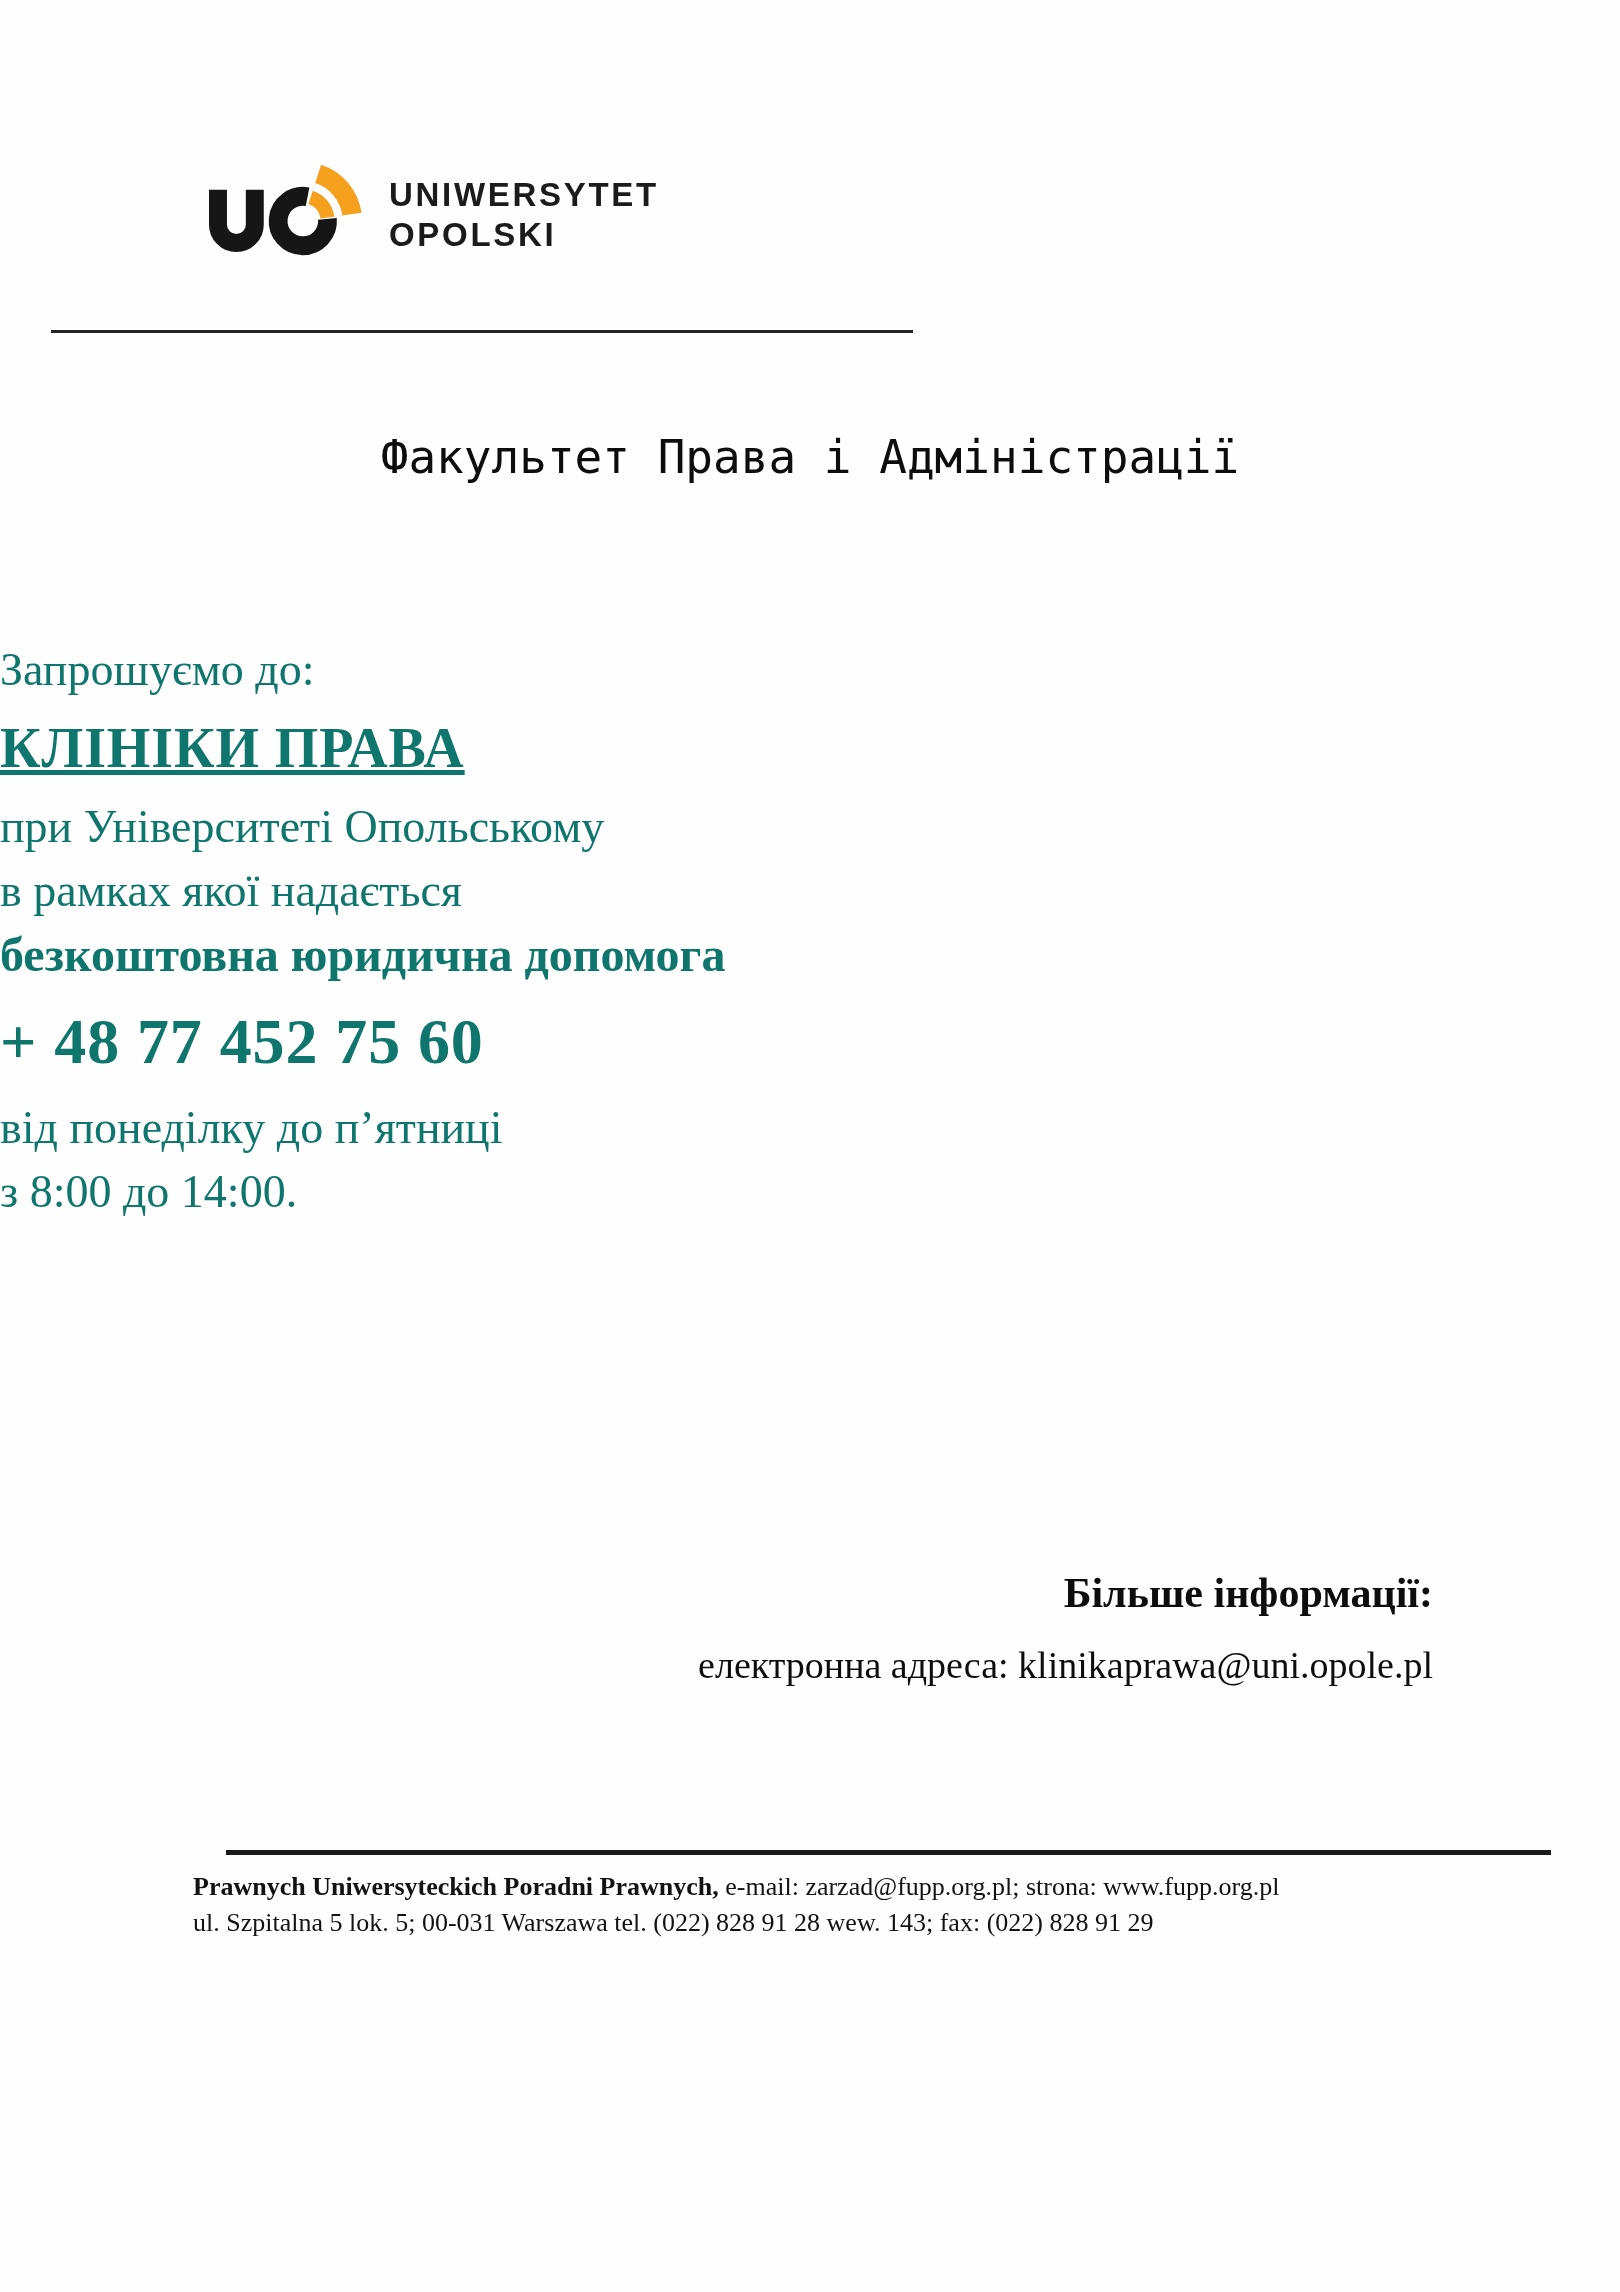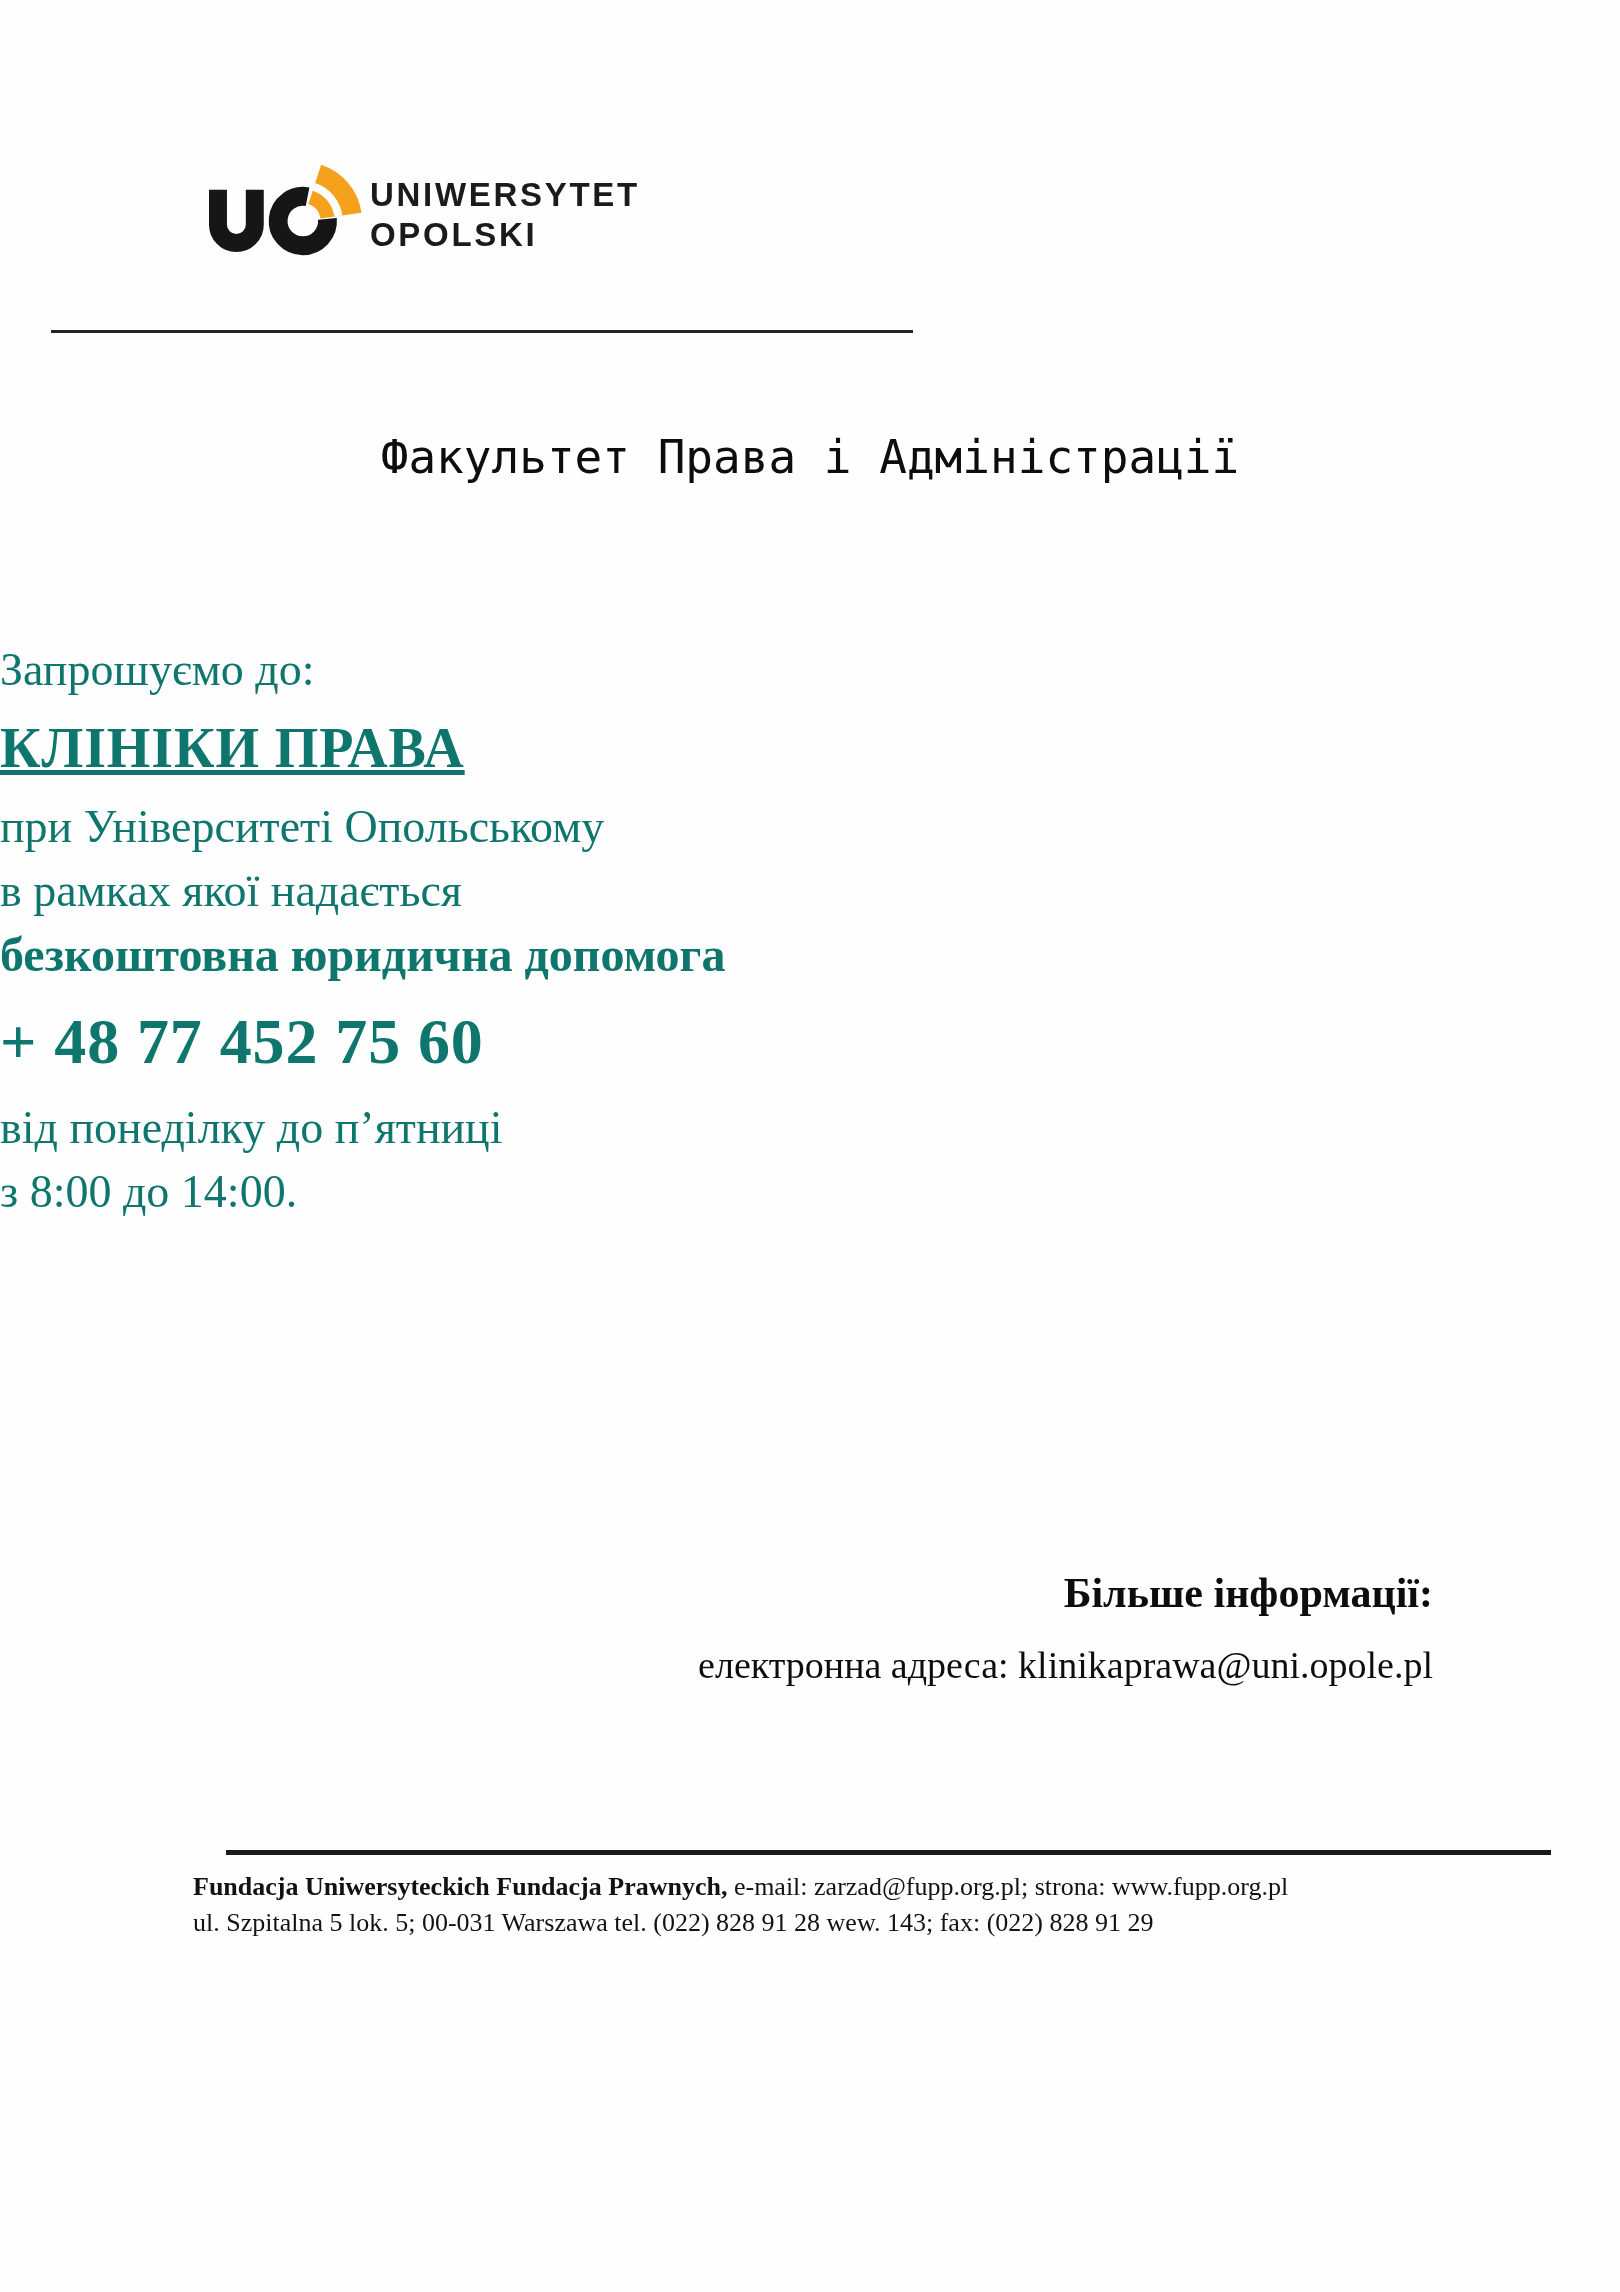--- a/index.html
+++ b/index.html
@@ -14,21 +14,21 @@
     font-family: "Liberation Serif", serif;
   }
 
   
   .logo {
     position: absolute;
     left: 209px;
     top: 159px;
     display: flex;
     align-items: flex-start;
-    gap: 3px;
+    gap: 22px;
   }
   .logo-mark { width: 158px; height: 99px; flex: none; display: block; }
   .logo-mark .u  { fill: none; stroke: #161616; stroke-width: 20; }
   .logo-mark .o  { fill: none; stroke: #161616; stroke-width: 21; }
   .logo-mark .sun      { fill: none; stroke: #f5a11e; stroke-width: 46; }
   .logo-mark .sun-gap  { fill: none; stroke: #fefefe; stroke-width: 9; }
   .logo-text {
     font-family: "Liberation Sans", sans-serif;
     font-weight: 700;
     font-size: 33px;
@@ -145,18 +145,18 @@
     <div class="l-body">з 8:00 до 14:00.</div>
   </main>
 
   <section class="more-info">
     <div class="mi-head">Більше інформації:</div>
     <div class="mi-line">електронна адреса: klinikaprawa@uni.opole.pl</div>
   </section>
 
   <footer class="footer">
     <div class="footer-rule"></div>
-    <div class="f-line"><span class="f-bold">Fundacja Uniwersyteckich Fundacja Prawnych,</span><span> e-mail: zarzad@fupp.org.pl; strona: www.fupp.org.pl</span></div>
+    <div class="f-line"><span class="f-bold">Prawnych Uniwersyteckich Poradni Prawnych,</span><span> e-mail: zarzad@fupp.org.pl; strona: www.fupp.org.pl</span></div>
     <div class="f-line">ul. Szpitalna 5 lok. 5; 00-031 Warszawa tel. (022) 828 91 28 wew. 143; fax: (022) 828 91 29</div>
   </footer>
 
 </div>
 
 
 </body></html>

